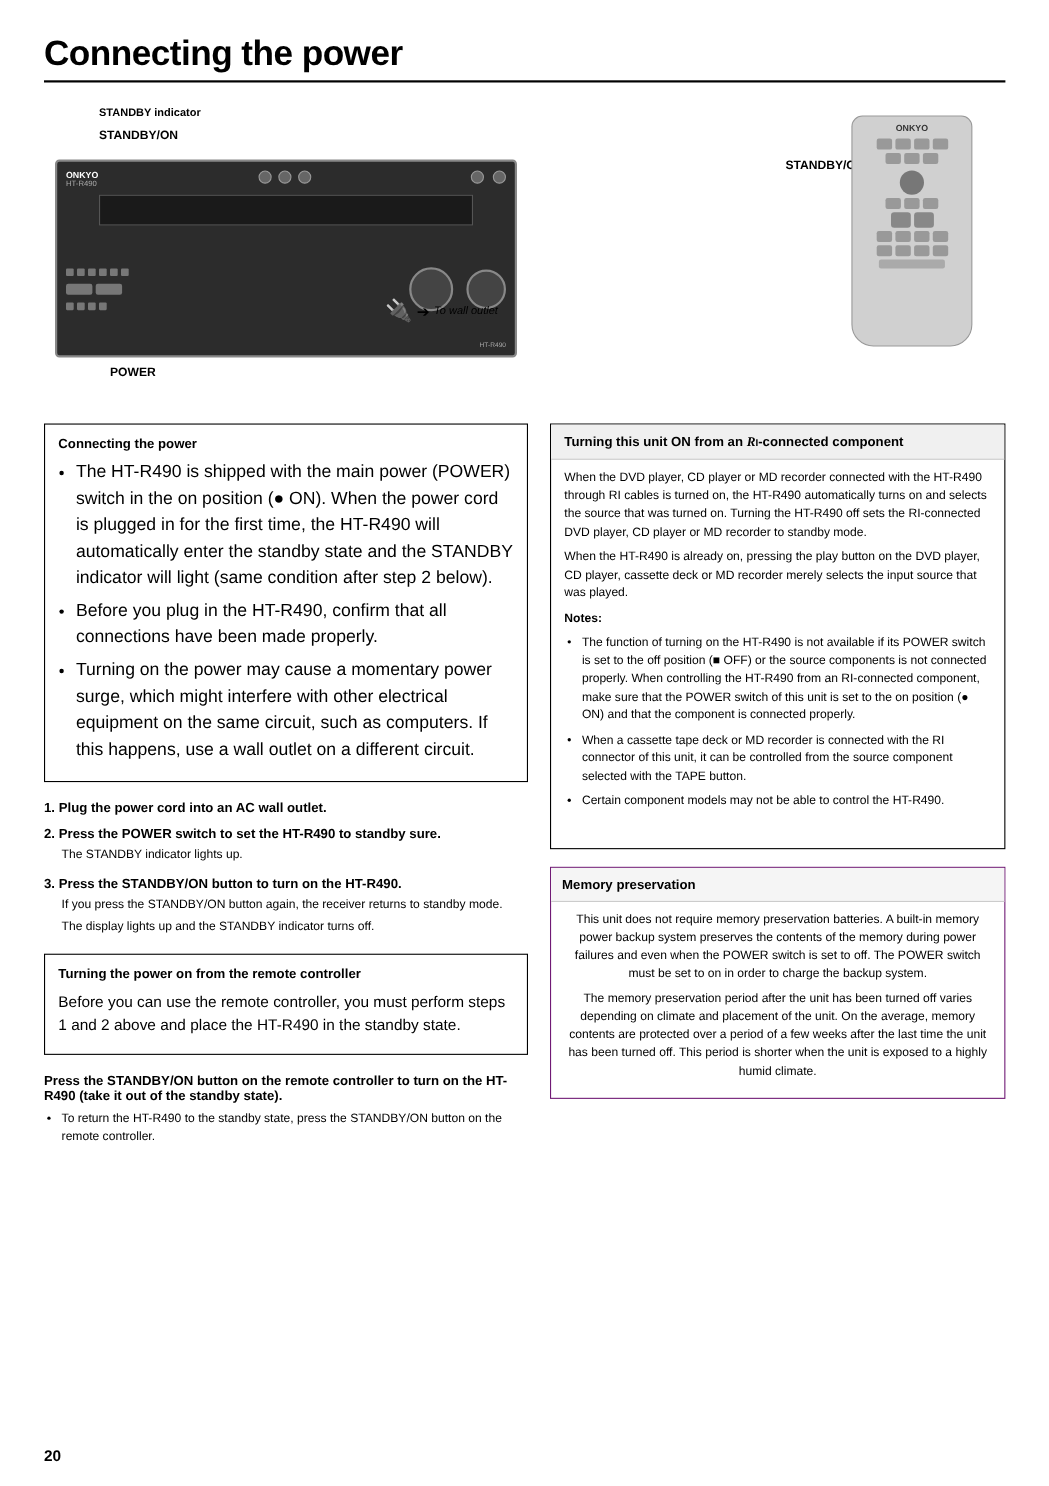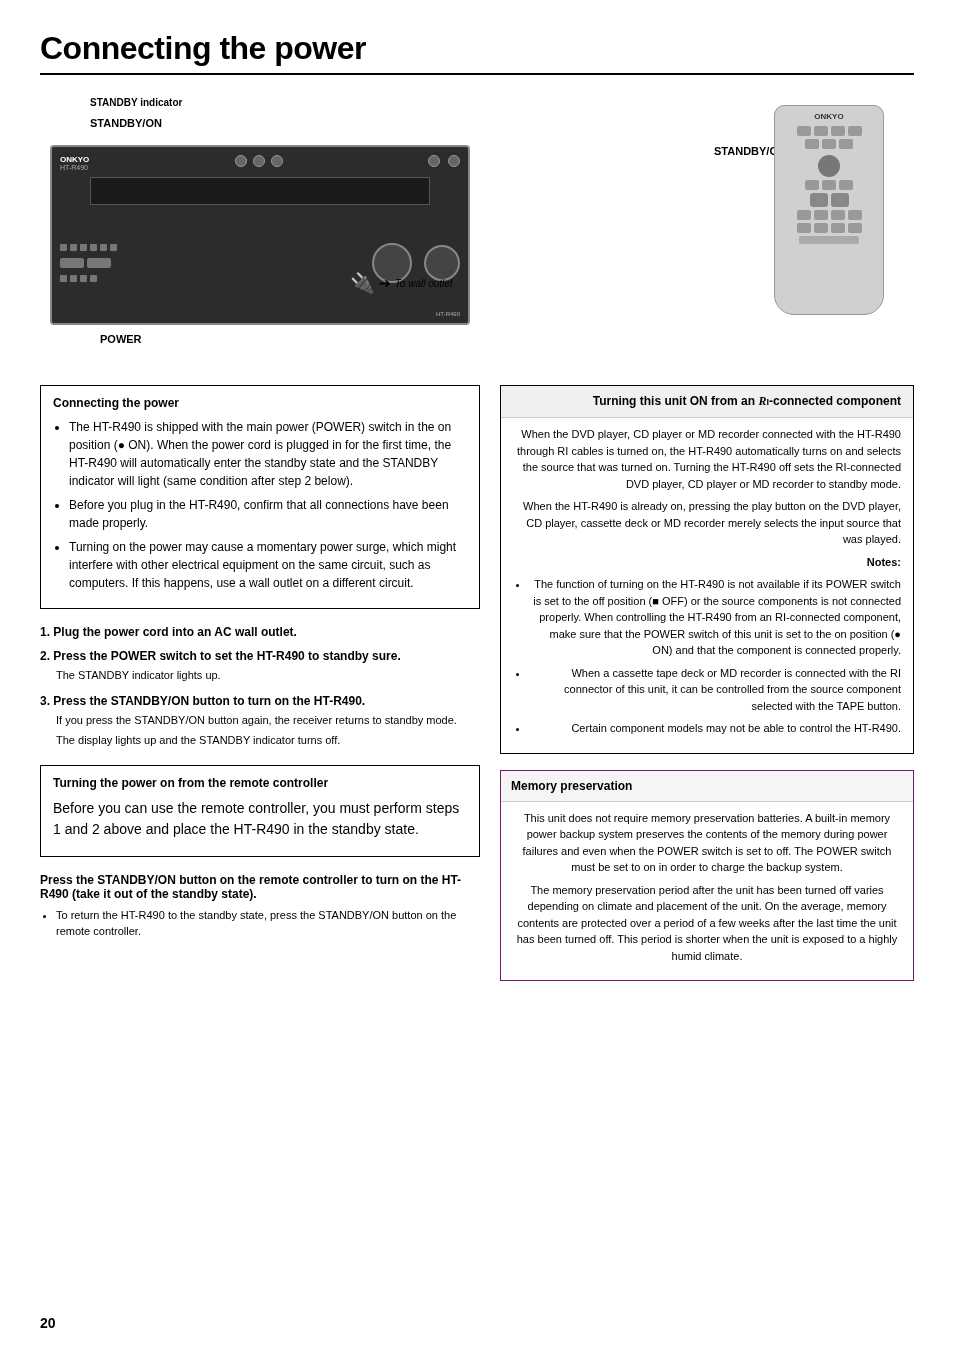--- a/index.html
+++ b/index.html
@@ -44,44 +44,43 @@
     .section-box p {
       font-size: 14px;
       line-height: 1.5;
       margin-bottom: 6px;
     }
     .section-box ul {
       margin-left: 16px;
       margin-bottom: 6px;
     }
     .section-box ul li {
-      font-size: 12px;
+      font-size: 16px;
       line-height: 1.5;
       margin-bottom: 6px;
       list-style-type: disc;
     }
     .step {
       margin-bottom: 10px;
     }
     .step-title {
       font-size: 12px;
       font-weight: bold;
       margin-bottom: 4px;
     }
     .step-desc {
       font-size: 11px;
       line-height: 1.5;
       margin-left: 16px;
       margin-bottom: 4px;
     }
     .ri-connected-box {
       border: 1px solid #ccc;
-      padding: 0 0 10px 0;
+      padding: 0 0 28px 0;
       margin-bottom: 16px;
-      text-align: right;
     }
     .ri-connected-box .body {
       padding: 8px 12px 0;
     }
     .ri-connected-box p {
       font-size: 11px;
       line-height: 1.5;
       margin-bottom: 6px;
     }
     .notes-title {

